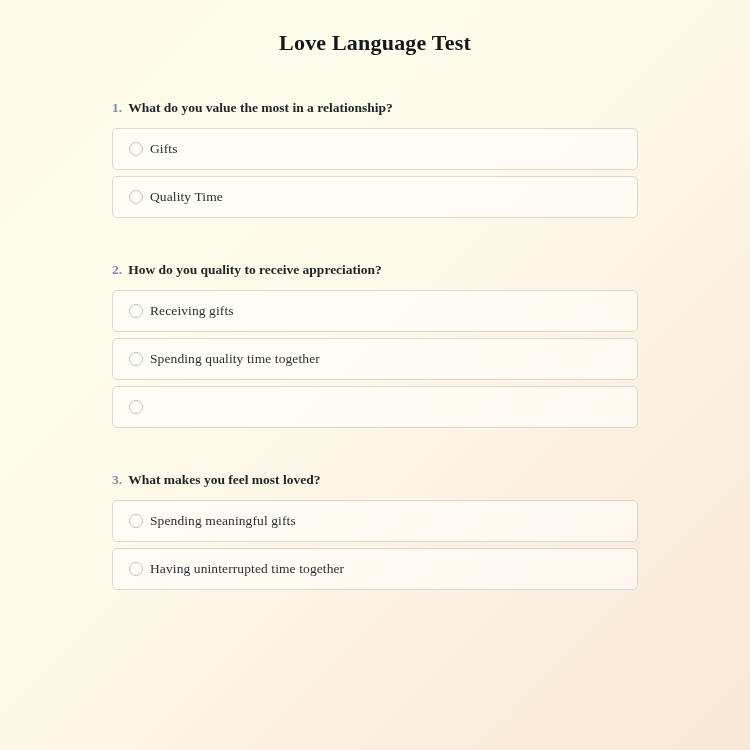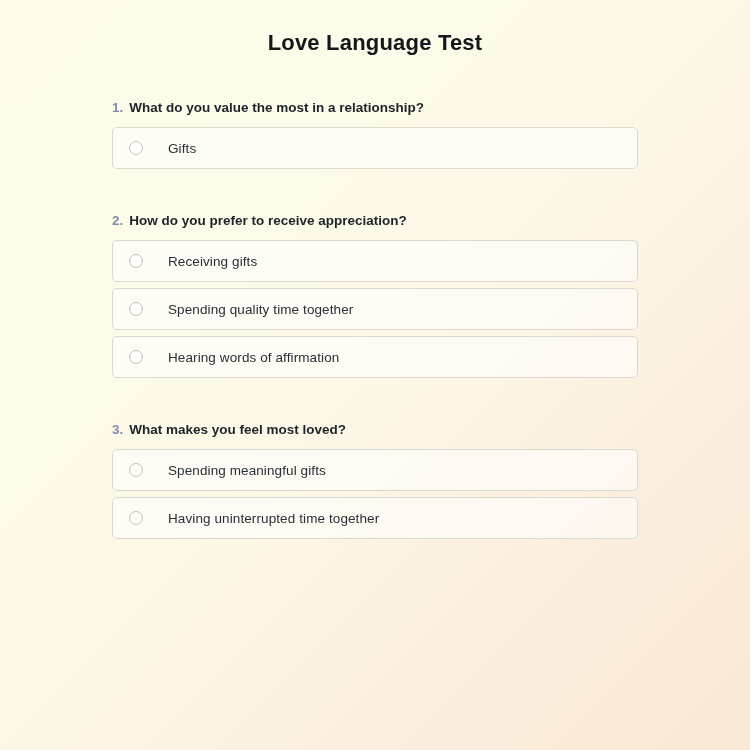--- a/index.html
+++ b/index.html
@@ -12,20 +12,21 @@
   body {
     font-family: "Liberation Sans", sans-serif;
     background: linear-gradient(135deg, #fdfbe8 0%, #fdfbe9 30%, #fdf6e6 55%, #fbeede 75%, #f9e7d6 100%);
     color: #1f2328;
     overflow: hidden;
   }
   .page {
     width: 750px;
     min-height: 750px;
     padding: 0 112px;
+    font-family: Liberation Serif, serif;
   }
   .form-title {
     text-align: center;
     font-size: 22px;
     font-weight: bold;
     color: #14181d;
     letter-spacing: 0.2px;
     margin: 0;
     padding-top: 30px;
     padding-bottom: 0;
@@ -51,21 +52,21 @@
     font-size: 13.5px;
   }
   .q-text {
     color: #1d2329;
     text-align: center;
   }
   .options { }
   .option {
     display: flex;
     align-items: center;
-    gap: 25px;
+    gap: 7px;
     height: 42px;
     padding: 0 16px;
     border: 1px solid #ddd8cf;
     border-radius: 5px;
     background: rgba(255,255,255,0.55);
     margin-bottom: 6px;
   }
   .radio {
     width: 14px;
     height: 14px;
@@ -92,40 +93,43 @@
     <div class="question-block">
       <div class="question-head">
         <span class="q-num">1.</span>
         <span class="q-text">What do you value the most in a relationship?</span>
       </div>
       <div class="options">
         <div class="option">
           <span class="radio"></span>
           <span class="opt-label">Gifts</span>
         </div>
+        <div class="option">
+          <span class="radio"></span>
+          <span class="opt-label">Quality Time</span>
+        </div>
       </div>
     </div>
 
     <div class="question-block">
       <div class="question-head">
         <span class="q-num">2.</span>
-        <span class="q-text">How do you prefer to receive appreciation?</span>
+        <span class="q-text">How do you quality to receive appreciation?</span>
       </div>
       <div class="options">
         <div class="option">
           <span class="radio"></span>
           <span class="opt-label">Receiving gifts</span>
         </div>
         <div class="option">
           <span class="radio"></span>
           <span class="opt-label">Spending quality time together</span>
         </div>
         <div class="option">
           <span class="radio"></span>
-          <span class="opt-label">Hearing words of affirmation</span>
         </div>
       </div>
     </div>
 
     <div class="question-block">
       <div class="question-head">
         <span class="q-num">3.</span>
         <span class="q-text">What makes you feel most loved?</span>
       </div>
       <div class="options">

